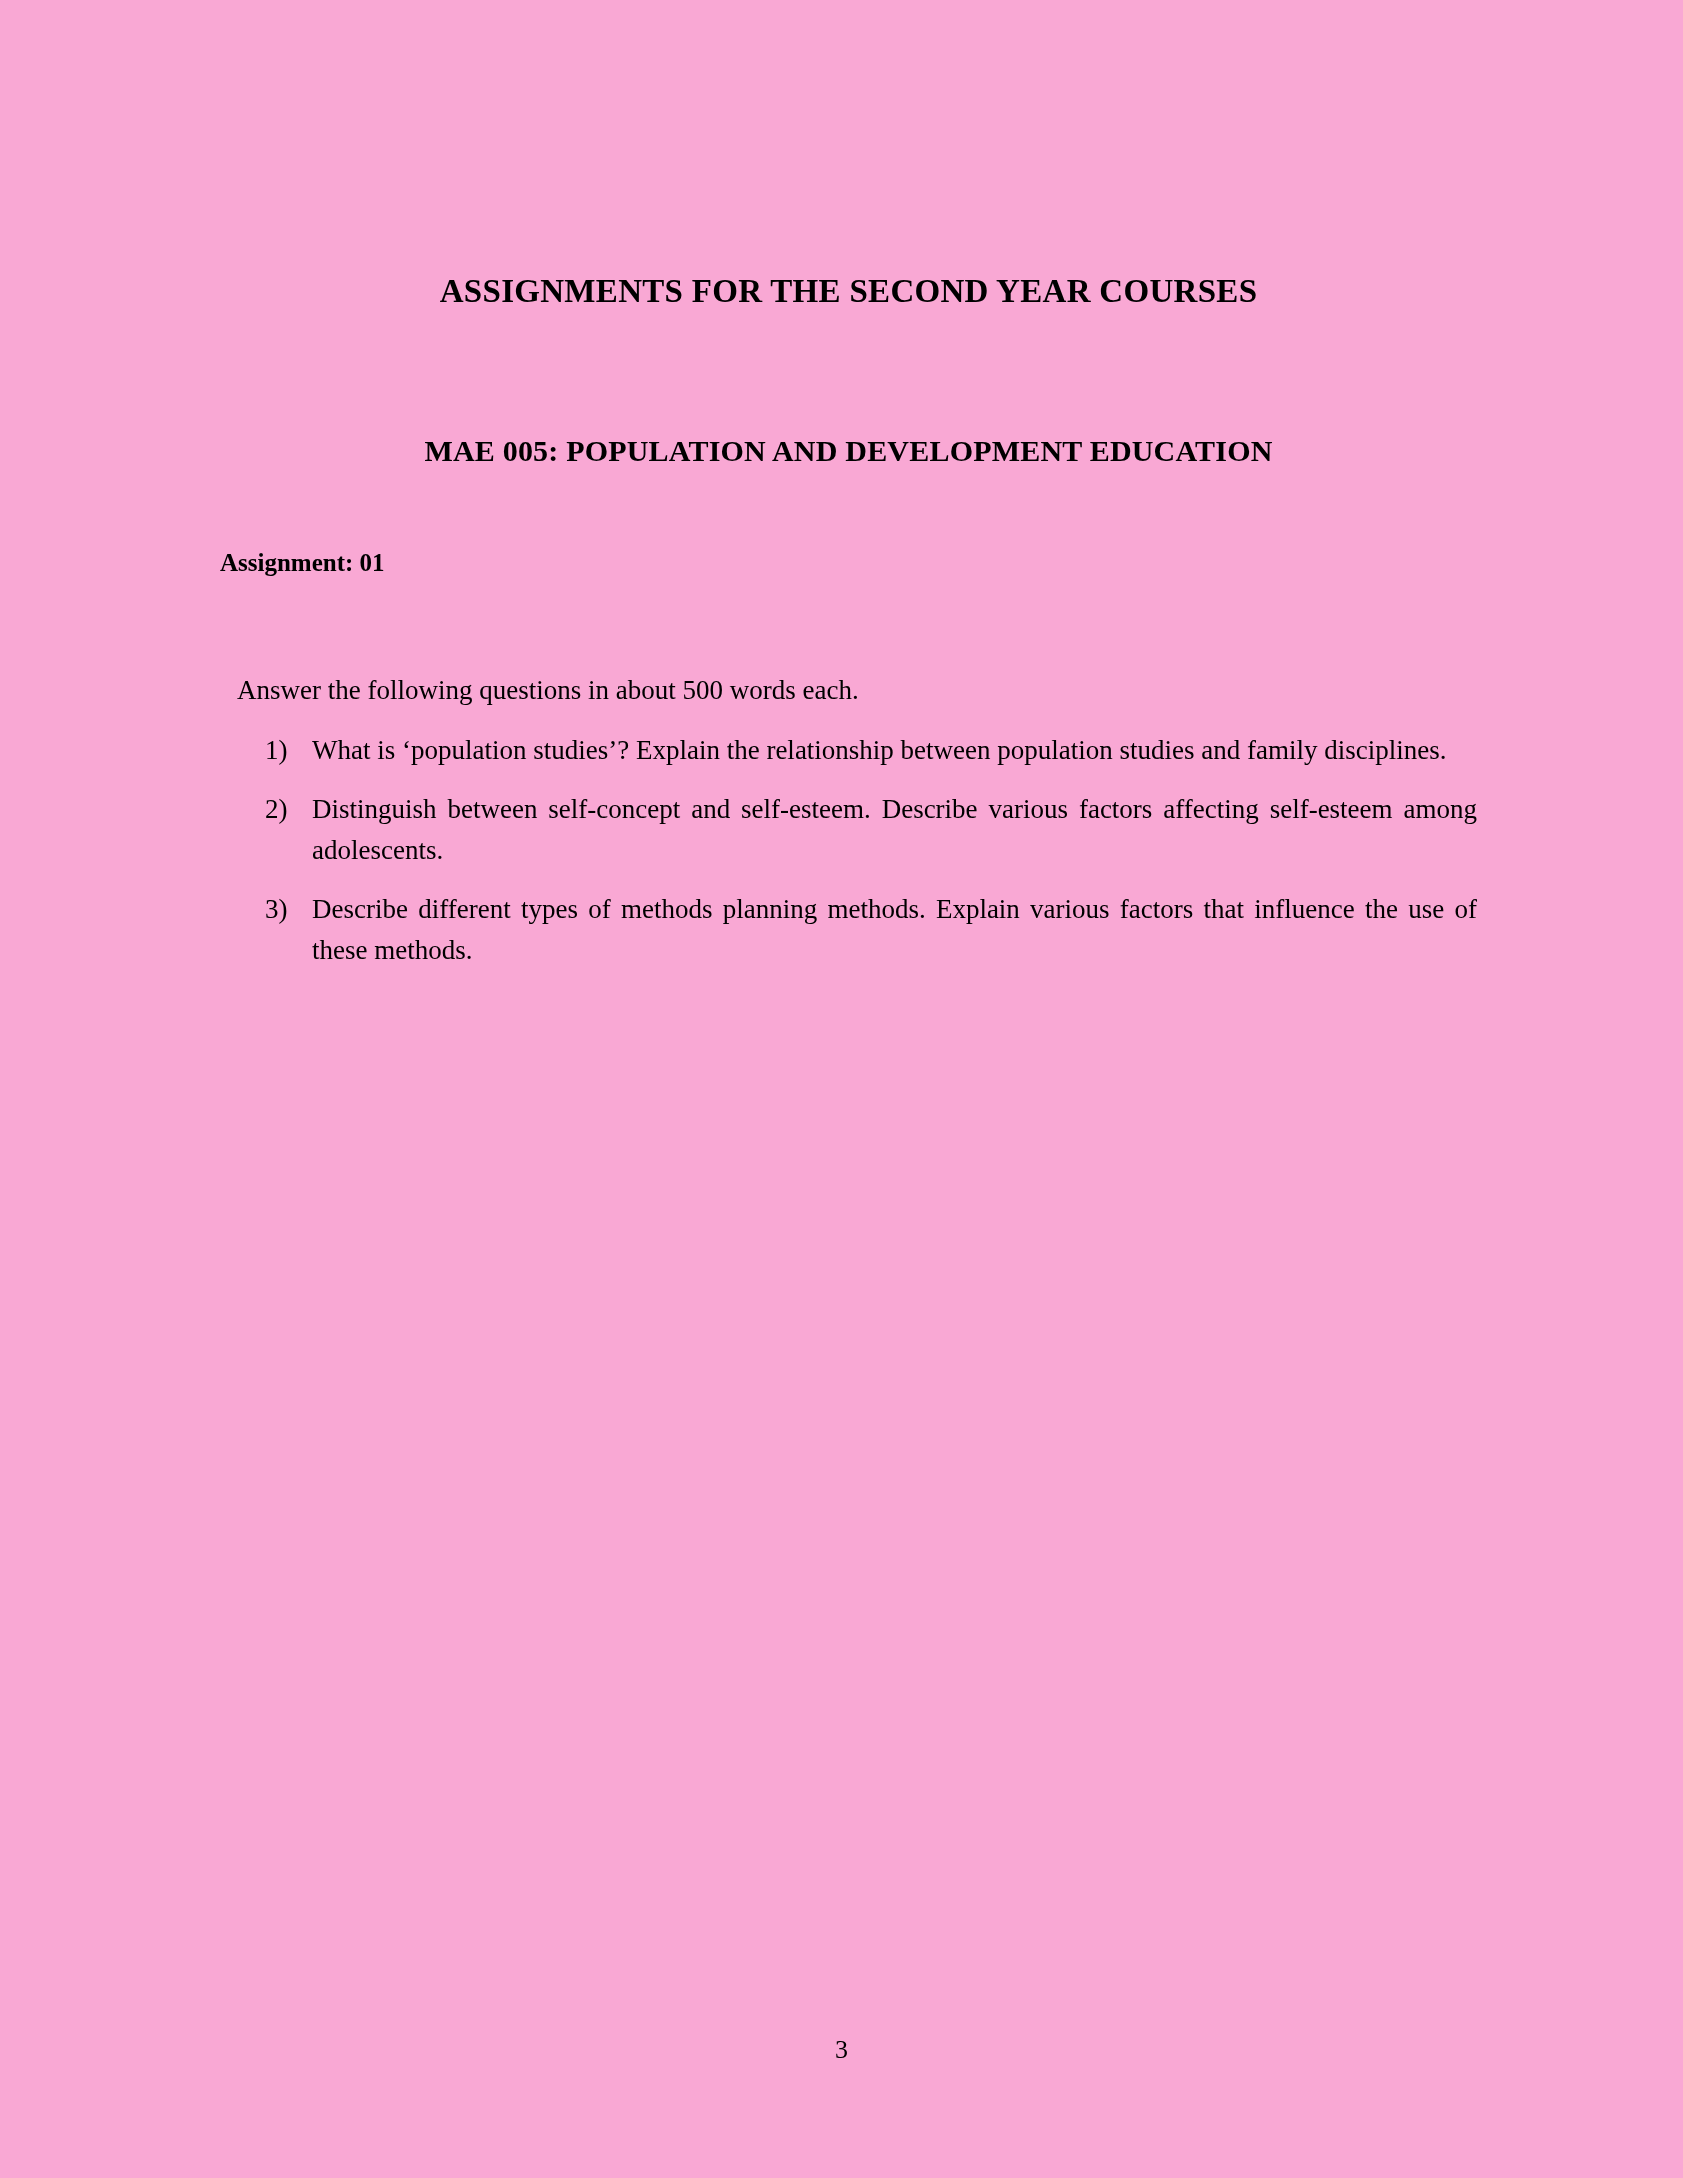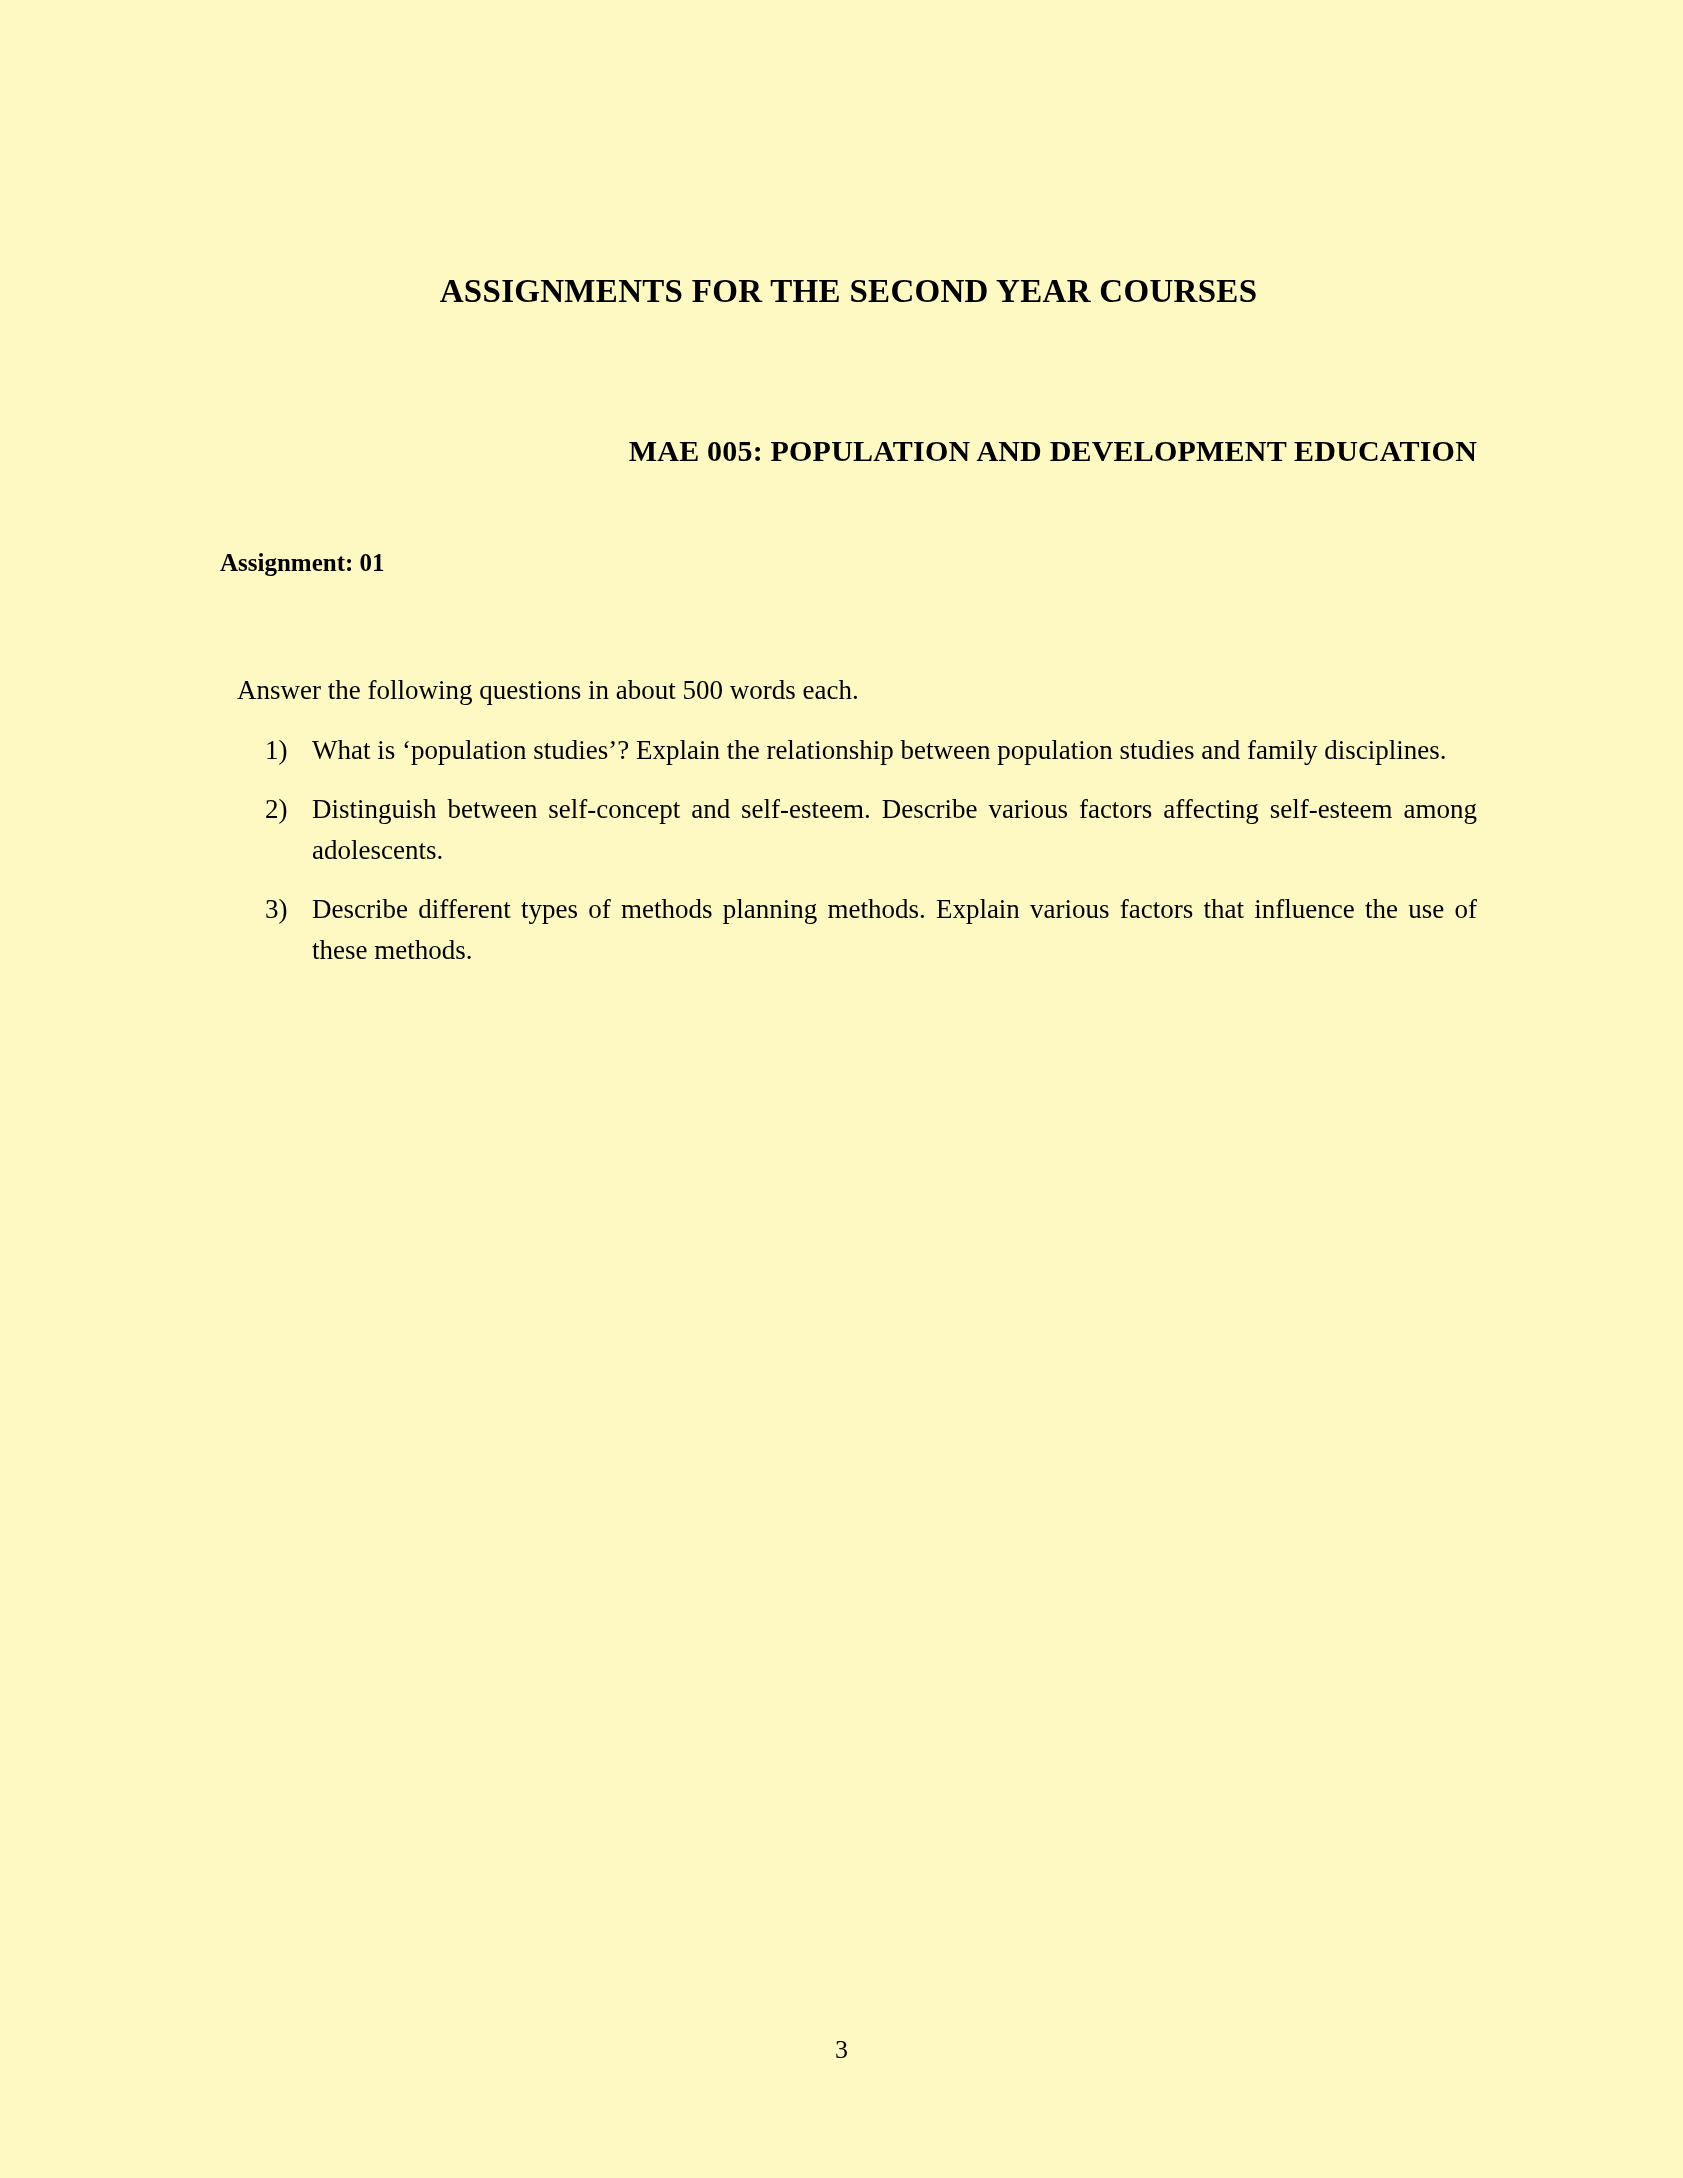--- a/index.html
+++ b/index.html
@@ -9,21 +9,21 @@
   }
   body {
     font-family: "Liberation Serif", serif;
     color: #000000;
   }
   .page {
     position: relative;
     width: 1683px;
     height: 2178px;
     margin: 0 auto;
-    background: #fef9c3;
+    background: #f9a8d4;
     box-sizing: border-box;
     text-decoration: underline;
   }
   .content {
     position: absolute;
     left: 220px;
     top: 0;
     width: 1257px;
   }
   .doc-title {
@@ -32,21 +32,21 @@
     text-align: center;
     font-size: 33px;
     font-weight: bold;
     letter-spacing: 0.3px;
   }
   .course-heading {
     margin: 0;
     padding-top: 124px;
     font-size: 30px;
     font-weight: bold;
-    text-align: right;
+    text-align: center;
     letter-spacing: 0.2px;
   }
   .assignment-label {
     margin: 0;
     padding-top: 81px;
     font-size: 25px;
     font-weight: bold;
   }
   .instruction {
     margin: 17px;

